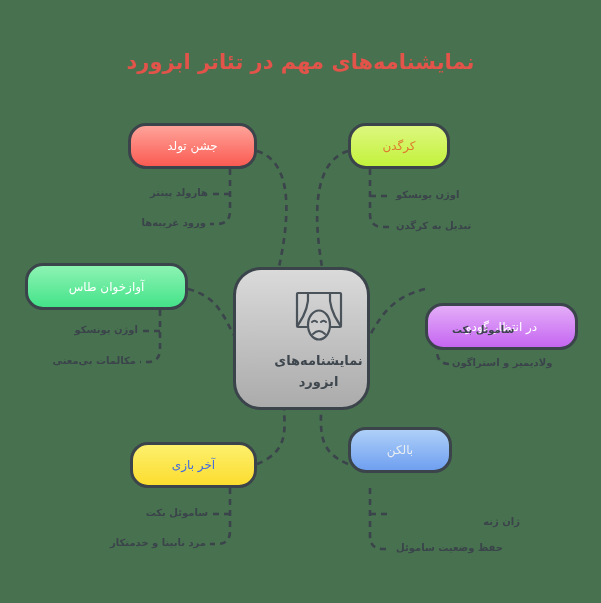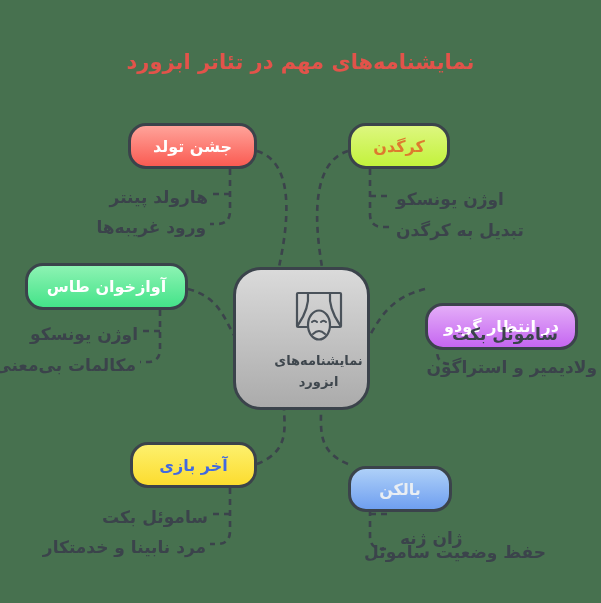--- a/index.html
+++ b/index.html
@@ -33,54 +33,54 @@
     color: #e2534a;
   }
   .node {
     position: absolute;
     box-sizing: border-box;
     border: 3px solid #3b434b;
     border-radius: 18px;
     display: flex;
     align-items: center;
     justify-content: center;
-    font-weight: bold;
-    font-size: 16px;
+    font-weight: normal;
+    font-size: 12px;
     text-align: center;
   }
   #node-jashn   { left:128px; top:123px; width:129px; height:46px;
                   background:linear-gradient(180deg,#ffa39a 0%,#fa5b52 100%); color:#ffffff; }
   #node-kargadan{ left:348px; top:123px; width:102px; height:46px;
                   background:linear-gradient(180deg,#ddf77f 0%,#c3f23c 100%); color:#dd7a2e; }
   #node-avaz    { left:25px;  top:263px; width:163px; height:47px;
                   background:linear-gradient(180deg,#8df3b3 0%,#44e389 100%); color:#ffffff; }
   #node-godot   { left:425px; top:263px; width:153px; height:47px;
                   background:linear-gradient(180deg,#e4adf8 0%,#c566f1 100%); color:#ffffff;margin-top:40px; }
   #node-akhar   { left:130px; top:442px; width:127px; height:46px;
                   background:linear-gradient(180deg,#fdf06d 0%,#fcdc2f 100%); color:#4169e1; }
-  #node-balkon  { left:348px; top:466px; width:104px; height:46px;
+  #node-balkon  { left:348px; top:427px; width:104px; height:46px;
                   background:linear-gradient(180deg,#aed0f8 0%,#6f9ff0 100%); color:#e9eef3; }
   #node-center {
     left:233px; top:267px; width:137px; height:143px;
     border-radius: 28px;
     background: linear-gradient(180deg,#dadada 0%,#ababab 100%);
     color:#3f474e;
     flex-direction: column;
     font-size: 13px;
     font-weight: bold;
     line-height: 1.55;
     padding-top: 4px;
     padding-left: 34px;
   }
   .center-icon { margin-bottom: 6px; }
   .center-icon svg { display:block; }
   .center-icon path, .center-icon rect, .center-icon ellipse { stroke:#4a525a; }
   .sub {
     position: absolute;
-    font-size: 17px;
+    font-size: 10px;
     font-weight: bold;
     color: #3b434b;
     white-space: nowrap;
   }
   .sub.r { text-align: right; }  
   .sub.l { text-align: left; }   
 </style>
 </head>
 <body>
 
@@ -147,16 +147,16 @@
 
   <div class="sub r" style="left:18px;  top:324px; width:120px;">اوژن یونسکو</div>
   <div class="sub r" style="left:16px;  top:355px; width:120px;">مکالمات بی‌معنی</div>
 
   <div class="sub l" style="left:452px; top:324px; width:130px;">ساموئل بکت</div>
   <div class="sub l" style="left:452px; top:357px; width:145px;">ولادیمیر و استراگون</div>
 
   <div class="sub r" style="left:88px;  top:507px; width:120px;">ساموئل بکت</div>
   <div class="sub r" style="left:66px;  top:537px; width:140px;">مرد نابینا و خدمتکار</div>
 
-  <div class="sub l" style="left:400px; top:528px; width:120px;">ژان ژنه</div>
+  <div class="sub l" style="left:400px; top:516px; width:120px;text-align:right;">ژان ژنه</div>
   <div class="sub l" style="left:396px; top:542px; width:150px;">حفظ وضعیت ساموئل</div>
 
 </div>
 
 </body></html>

